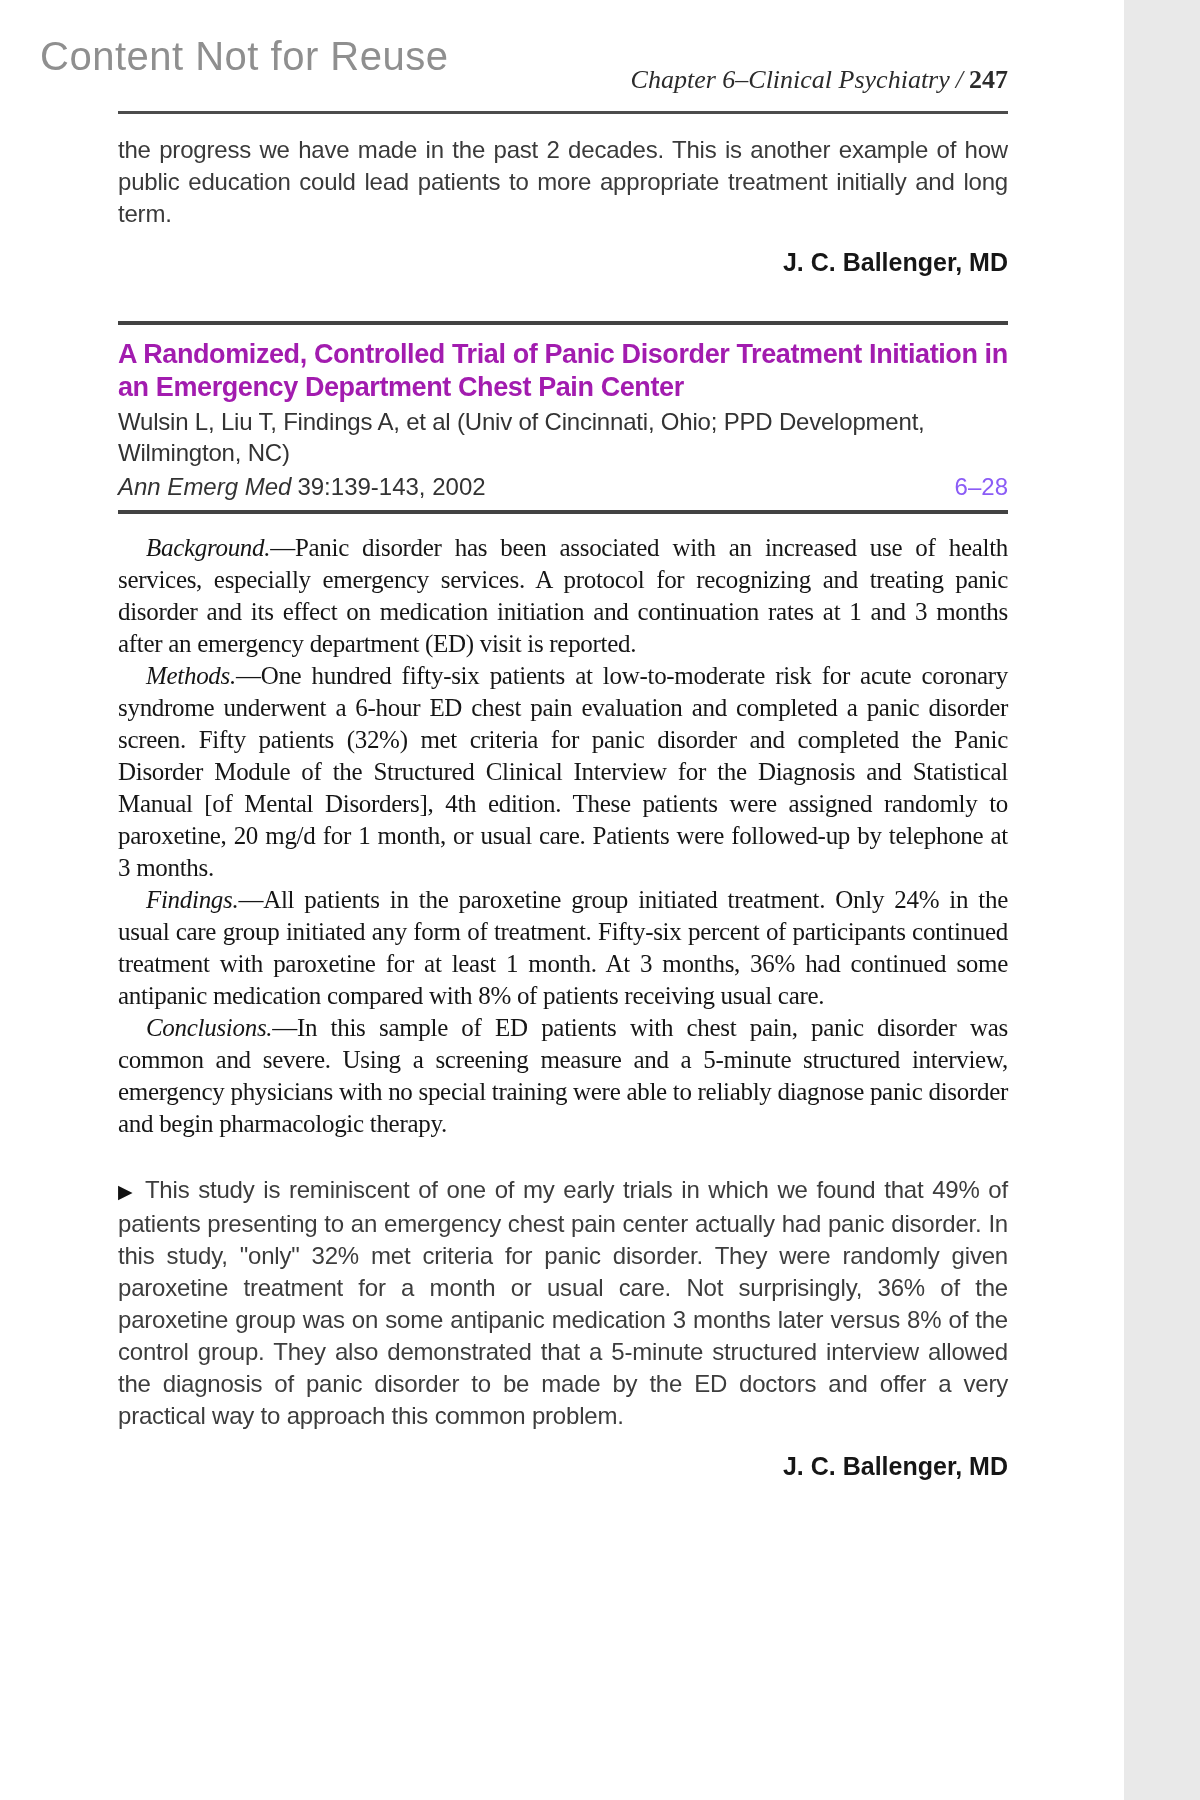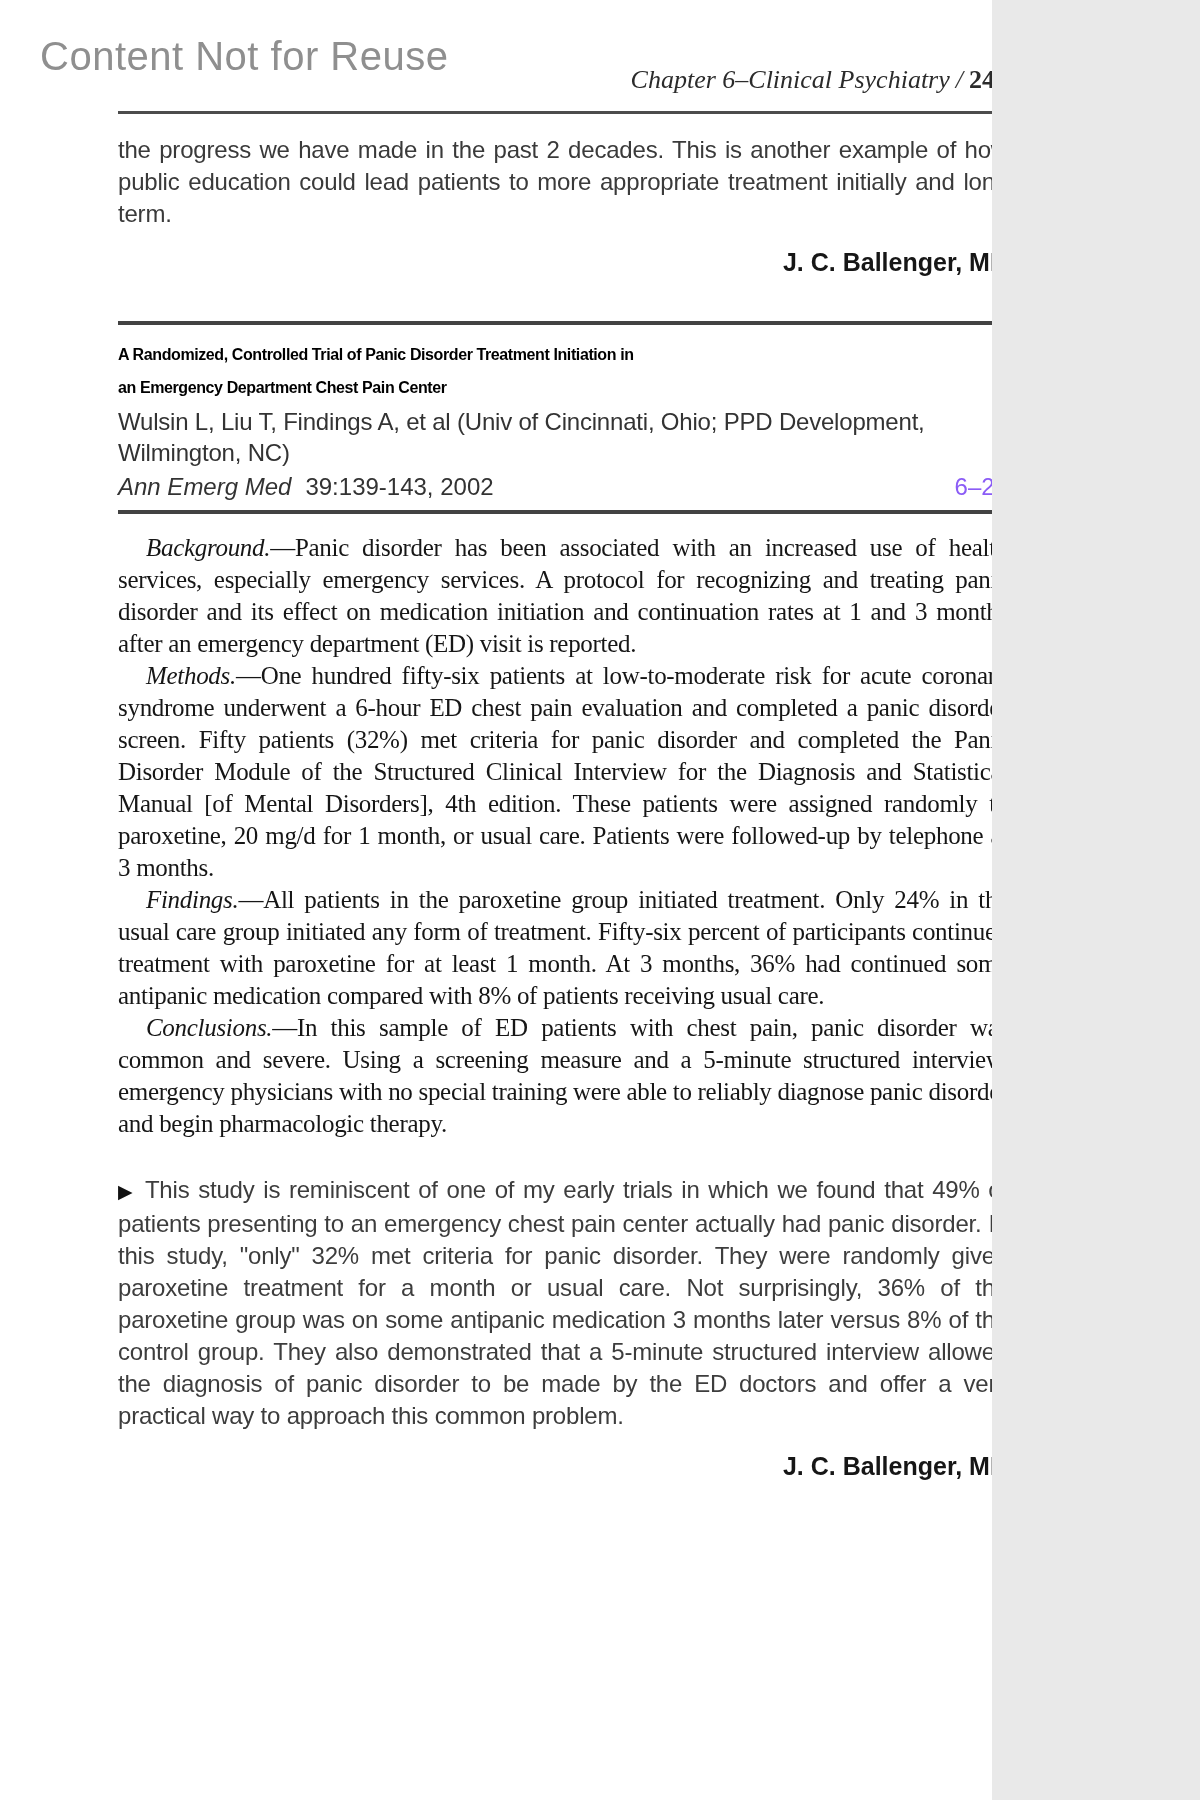--- a/index.html
+++ b/index.html
@@ -1,19 +1,19 @@
 <!DOCTYPE html>
 <html><head>
 <meta charset="utf-8">
 <style>
   * { margin: 0; padding: 0; box-sizing: border-box; }
   html, body { background: #e9e9e9; }
   .page {
     position: relative;
-    width: 992px;
+    width: 1124px;
     height: 1800px;
     background: #ffffff;
     overflow: hidden;
     font-family: "Liberation Serif", serif;
     text-decoration: underline;
   }
   .watermark {
     position: absolute;
     left: 40px;
     top: 34px;
@@ -57,23 +57,23 @@
     text-align: right;
     font-family: "Liberation Sans", sans-serif;
     font-weight: bold;
     font-size: 25px;
     color: #161616;
   }
   .article-title {
     margin-top: 13px;
     font-family: "Liberation Sans", sans-serif;
     font-weight: bold;
-    font-size: 16px;
+    font-size: 27px;
     line-height: 33px;
-    color: #000000;
+    color: #a21caf;
     letter-spacing: -0.4px;
   }
   .authors {
     margin-top: 2px;
     font-family: "Liberation Sans", sans-serif;
     font-size: 24px;
     line-height: 31px;
     color: #333333;
     letter-spacing: -0.2px;
   }
@@ -81,21 +81,21 @@
     margin-top: 4px;
     display: flex;
     justify-content: space-between;
     align-items: baseline;
     font-family: "Liberation Sans", sans-serif;
     font-size: 24px;
     line-height: 30px;
     color: #333333;
   }
   .journal-name { font-style: italic; }
-  .journal-cite { margin-left: 14px; }
+  .journal-cite { margin-left: 6px; }
   .abstract-number { color: #8b5cf6; text-align: center; }
   .abstract { margin-top: 18px; }
   .serif {
     font-family: "Liberation Serif", serif;
     font-size: 25px;
     line-height: 32px;
     color: #161616;
     letter-spacing: -0.3px;
   }
   .abstract-para { text-indent: 28px; }

